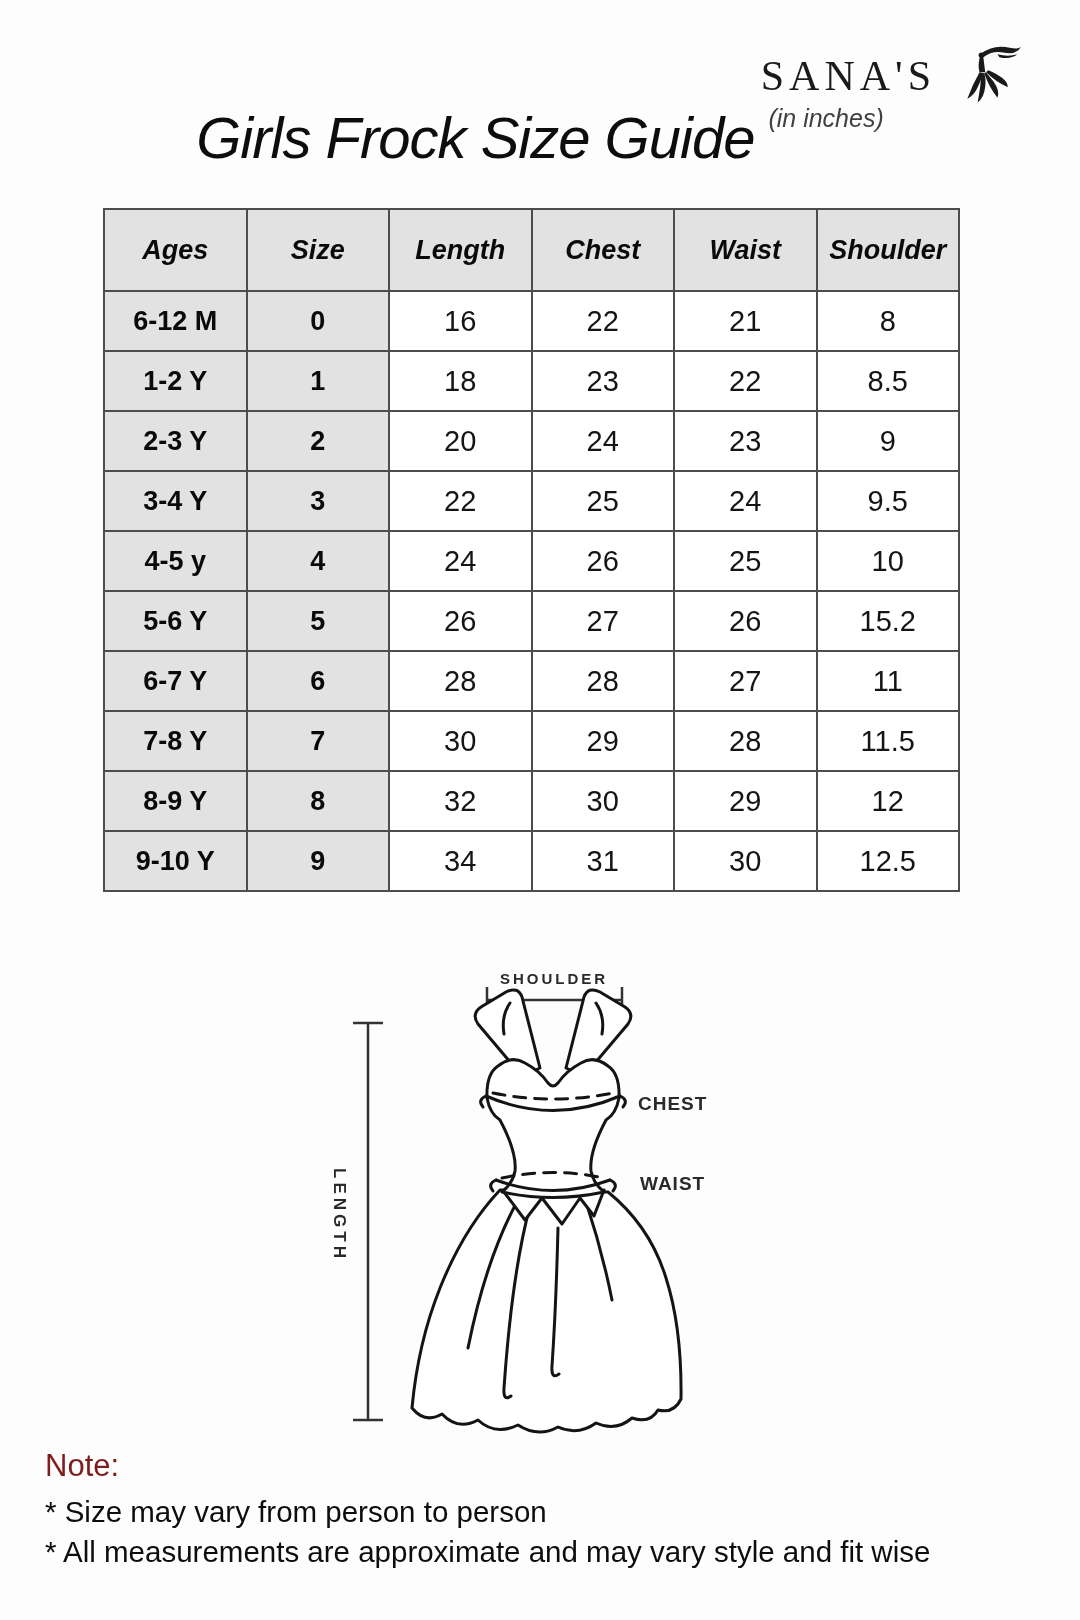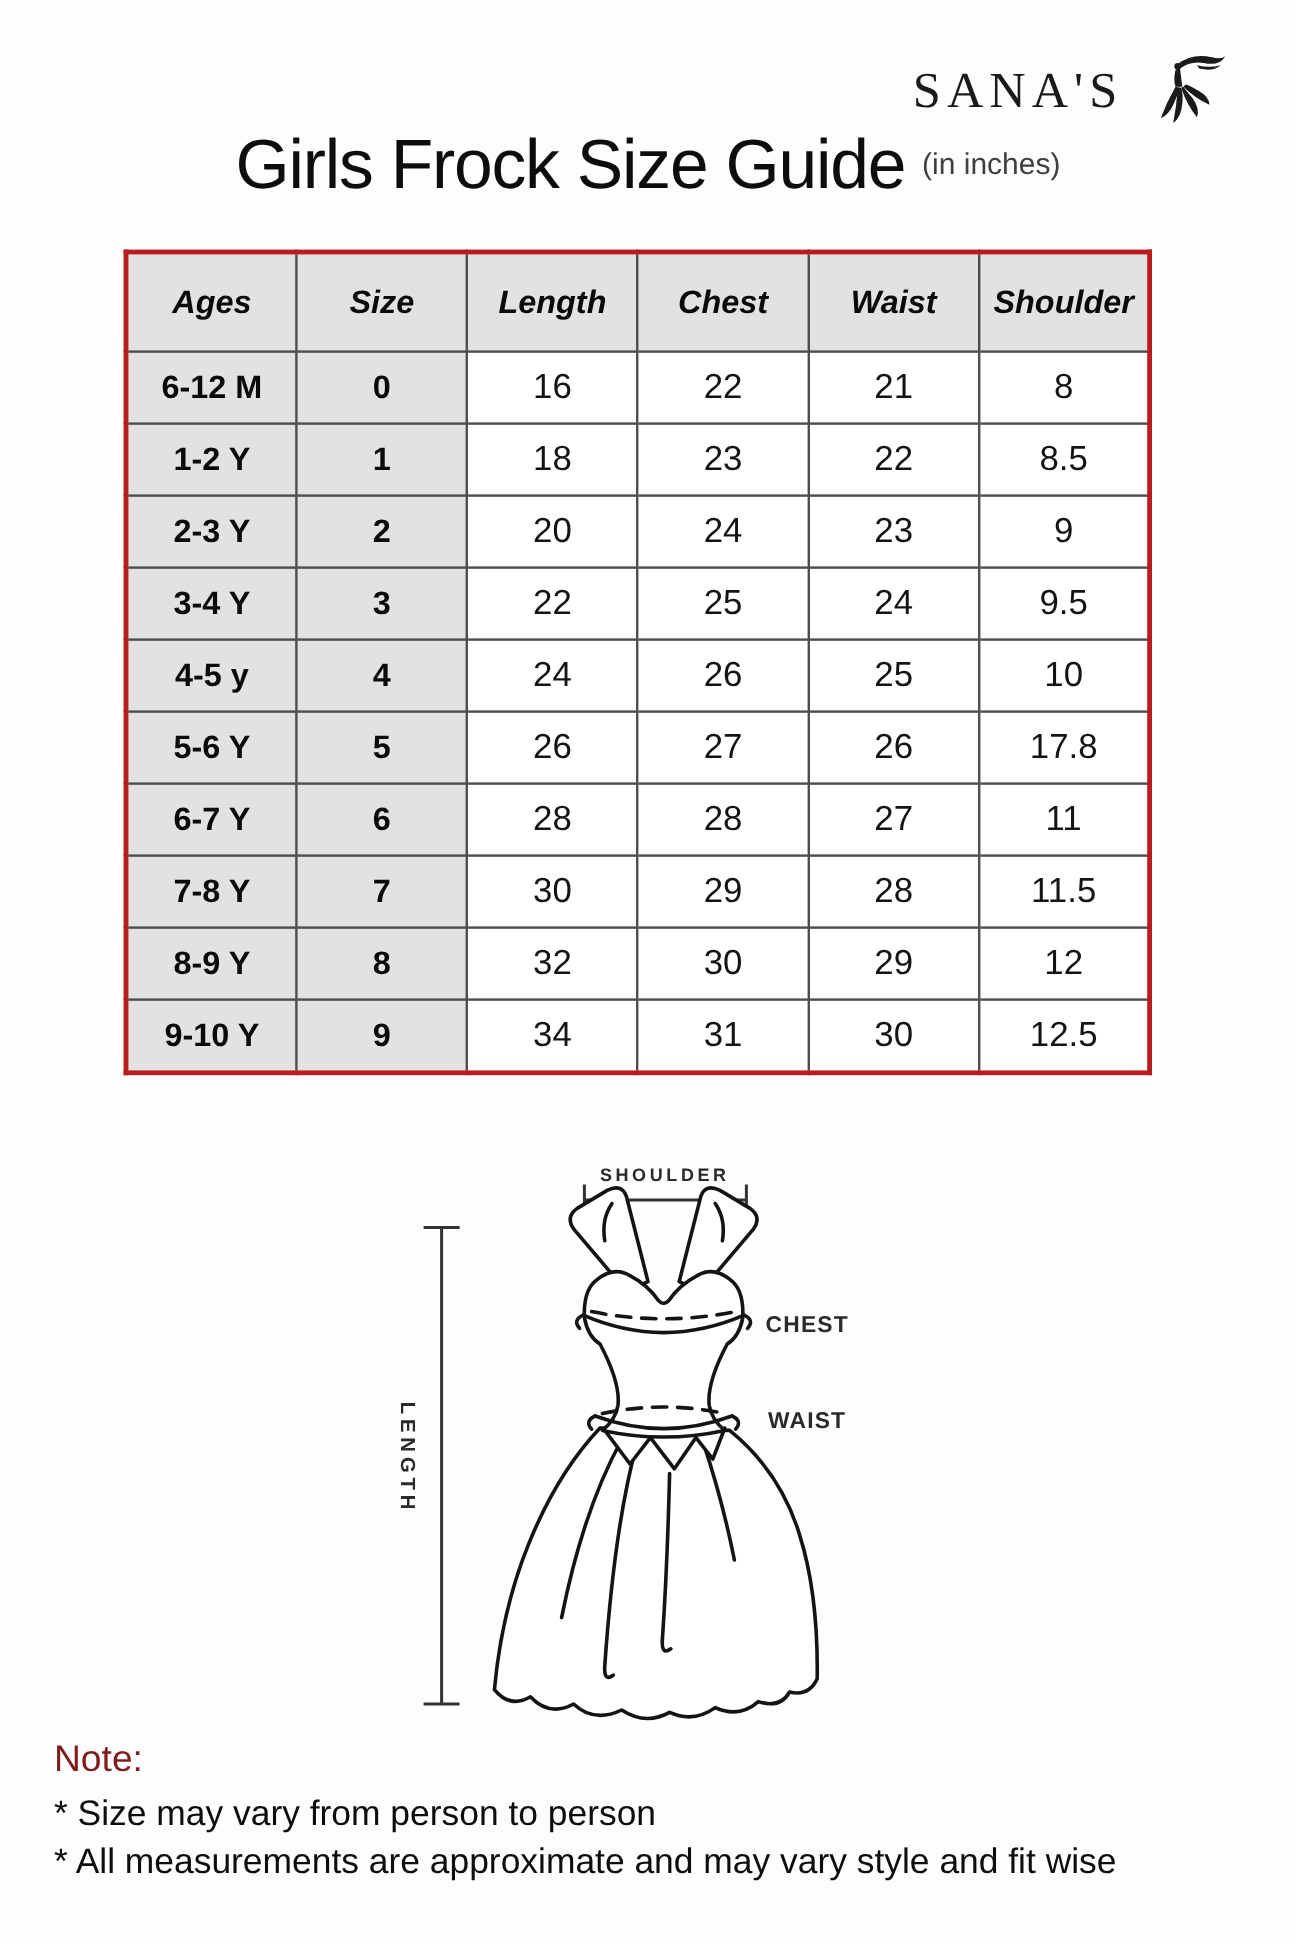--- a/index.html
+++ b/index.html
@@ -13,29 +13,29 @@
     position:absolute;top:40px;right:58px;height:72px;
     display:flex;align-items:center;gap:20px;
   }
   #brand .brand-text{
     font-family:"Liberation Serif","DejaVu Serif",serif;
     font-size:42px;letter-spacing:5px;color:#1a1a1a;font-weight:400;
   }
   
   #title-row{
     position:absolute;top:104px;left:0;width:100%;
-    display:flex;justify-content:center;align-items:center;gap:14px;
+    display:flex;justify-content:center;align-items:flex-start;gap:14px;font-style:italic;
   }
   #title-row .main-title{font-size:58px;font-weight:500;color:#0d0d0d;letter-spacing:-1px;}
   #title-row .unit-label{font-size:25px;font-weight:400;color:#404040;}
   
   #size-table{
     position:absolute;left:103px;top:208px;width:857px;
     border-collapse:collapse;table-layout:fixed;
-    border:4px solid #b91c1c;
+    border:1px solid #b91c1c;
   }
   #size-table th,#size-table td{
     border:2px solid #4d4d4d;text-align:center;vertical-align:middle;padding:0;
   }
   #size-table thead th{
     height:80px;background:#e2e2e2;
     font-size:27px;font-weight:bold;font-style:italic;color:#0a0a0a;
   }
   #size-table tbody td{height:58px;font-size:29px;background:#ffffff;color:#141414;margin-top:45px;}
   #size-table tbody td.label-cell{background:#e2e2e2;font-weight:bold;font-size:27px;color:#0a0a0a;}
@@ -127,21 +127,21 @@
           <td>26</td>
           <td>25</td>
           <td>10</td>
         </tr>
         <tr>
           <td class="label-cell">5-6 Y</td>
           <td class="label-cell">5</td>
           <td>26</td>
           <td>27</td>
           <td>26</td>
-          <td>17.8</td>
+          <td>15.2</td>
         </tr>
         <tr>
           <td class="label-cell">6-7 Y</td>
           <td class="label-cell">6</td>
           <td>28</td>
           <td>28</td>
           <td>27</td>
           <td>11</td>
         </tr>
         <tr>

